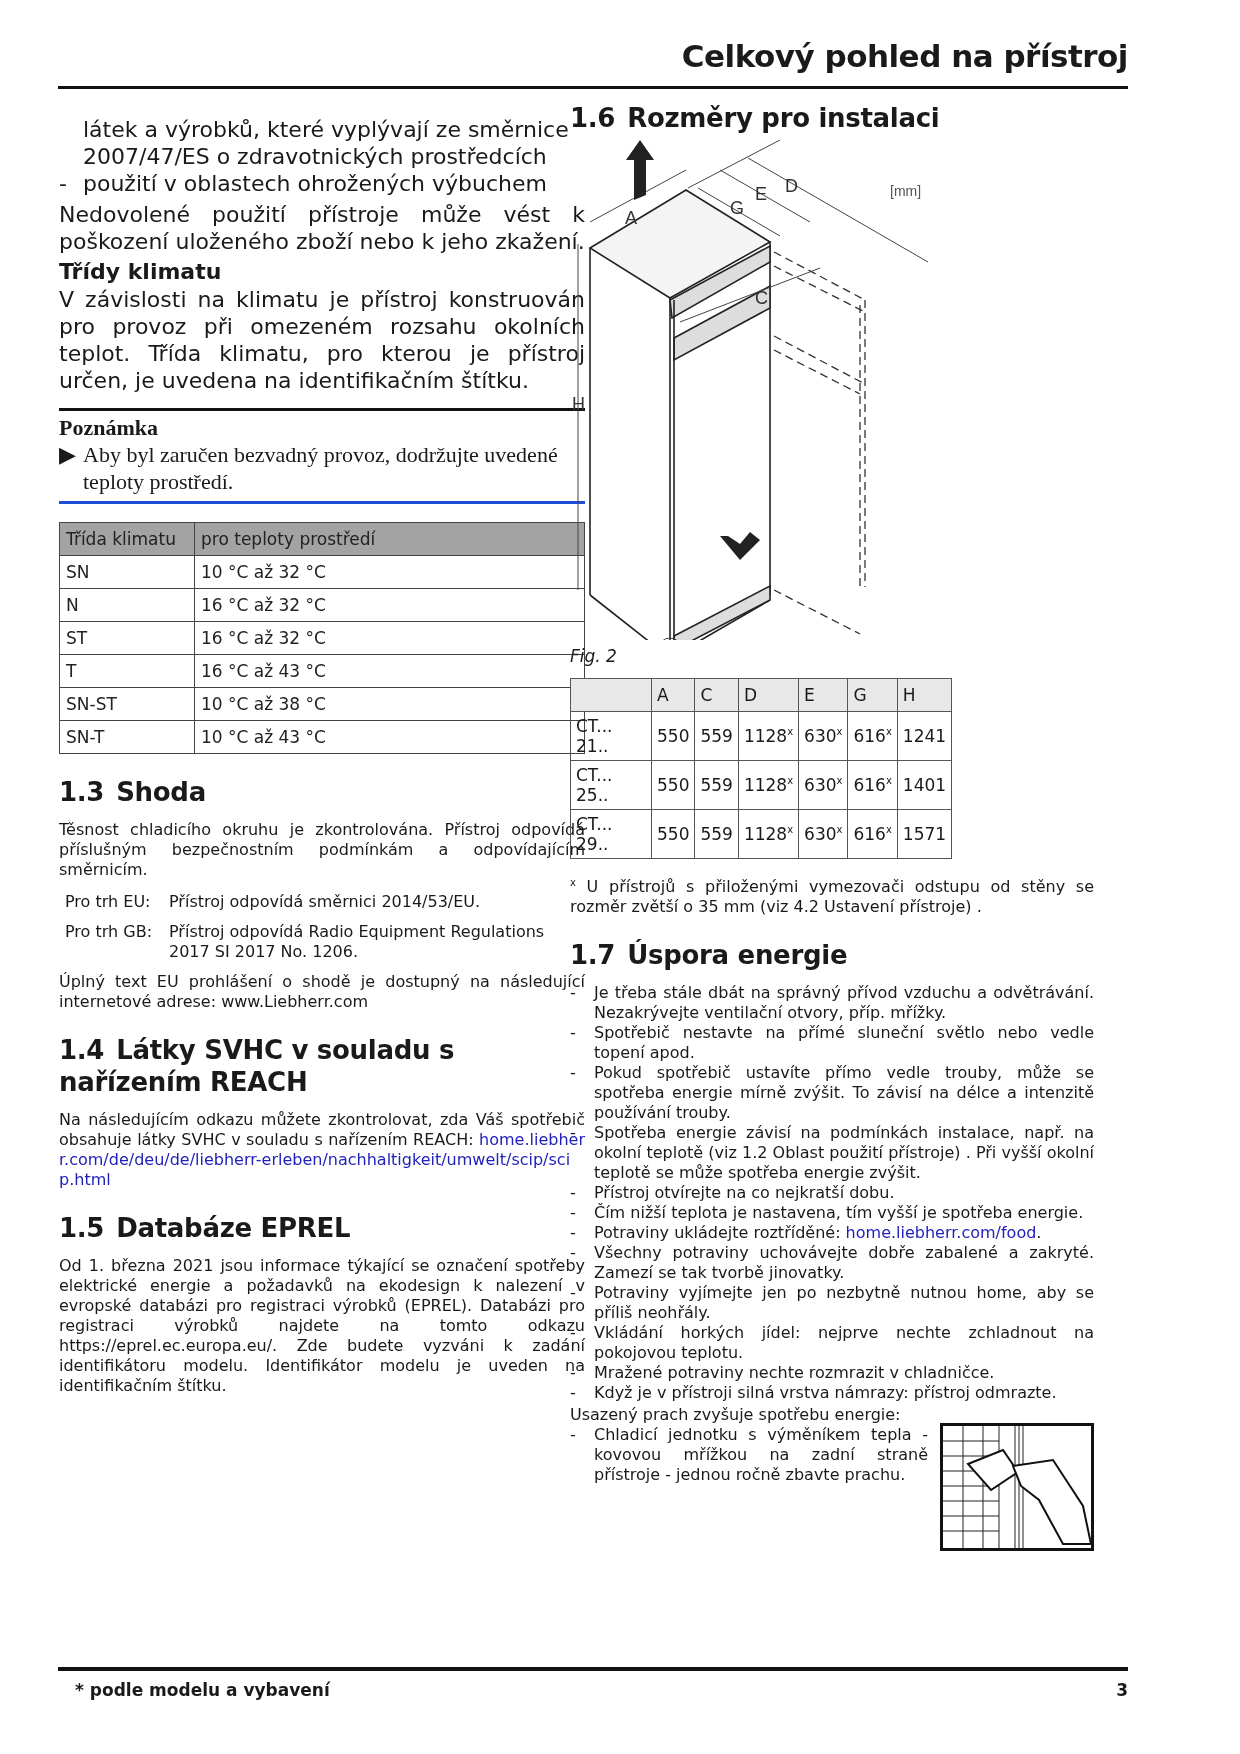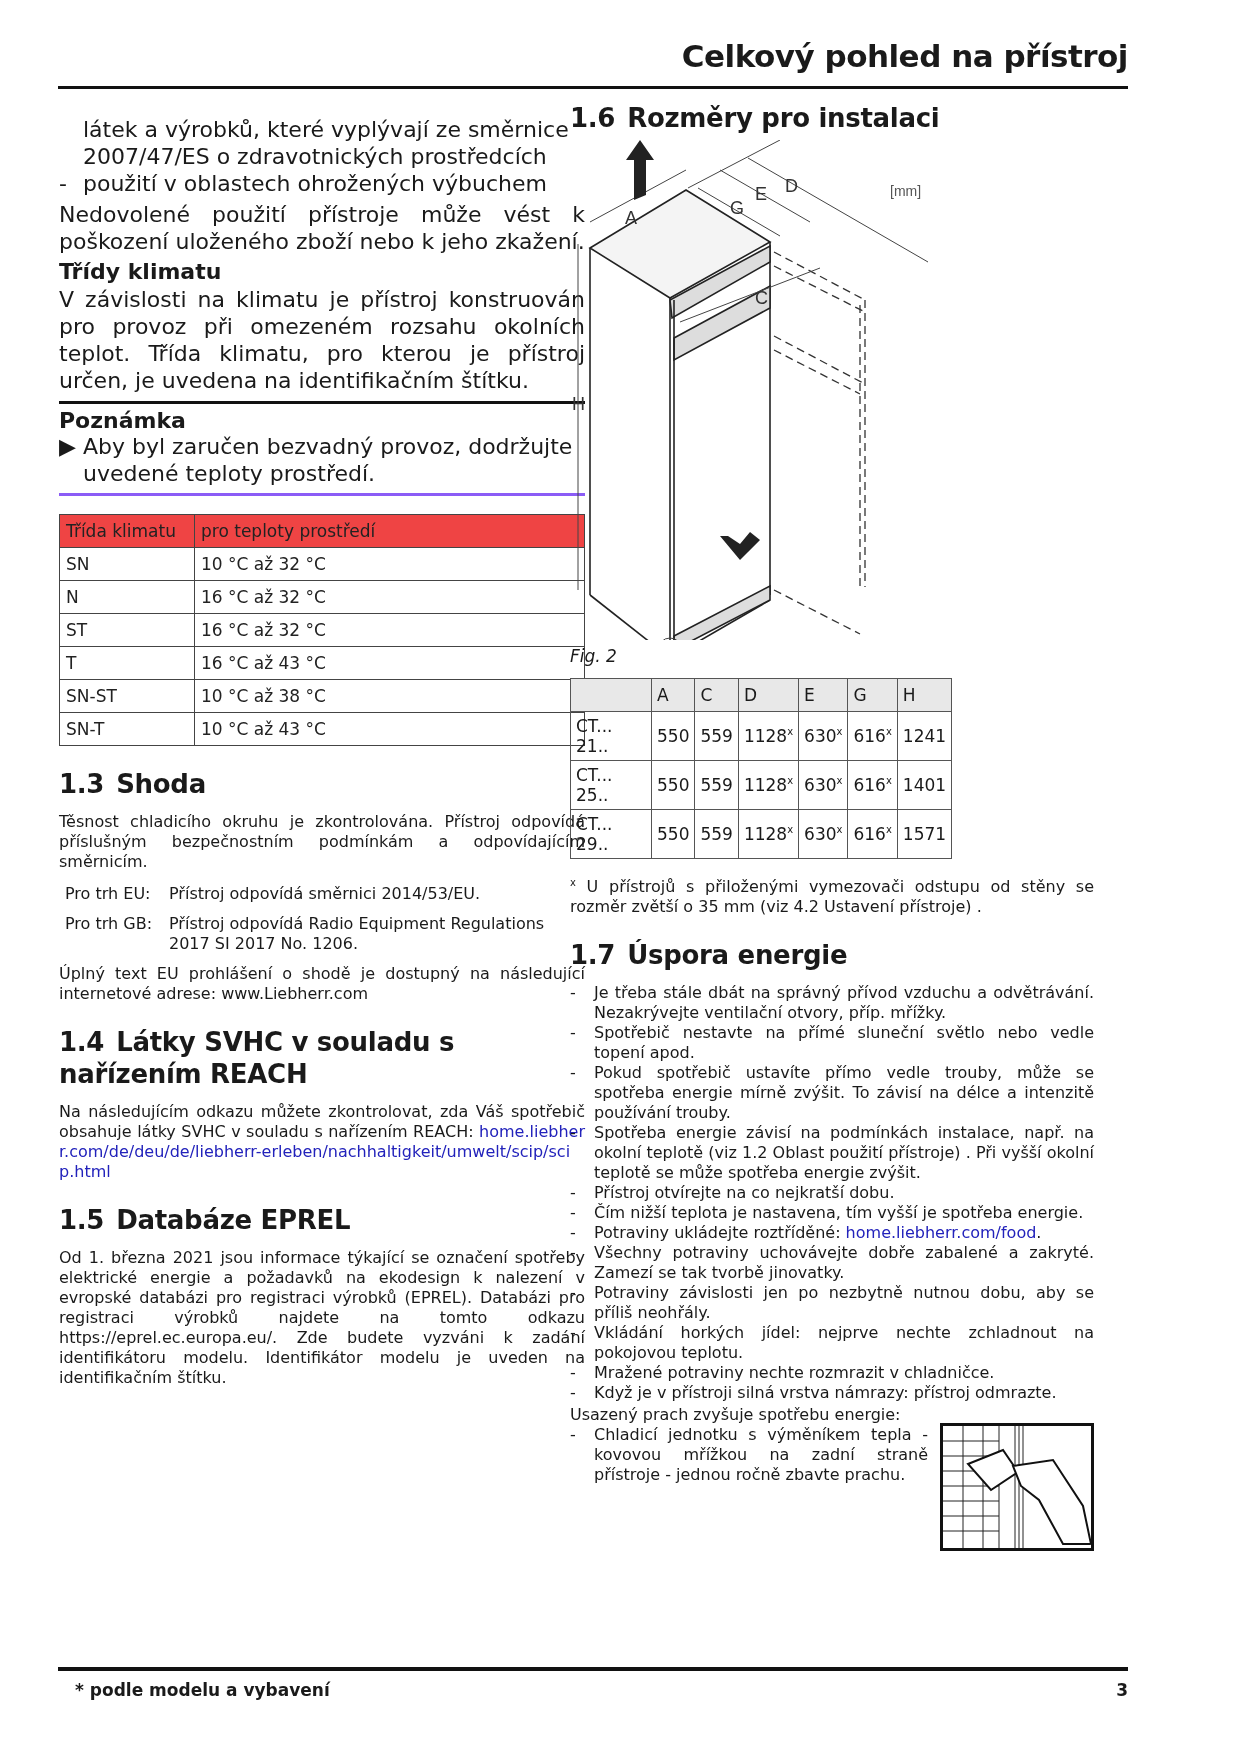--- a/index.html
+++ b/index.html
@@ -9,27 +9,27 @@
   .rule-top { position:absolute; left:58px; right:112px; top:86px; height:3px; background:#111; }
   .col-left { position:absolute; left:59px; top:116px; width:526px; }
   .col-right { position:absolute; left:570px; top:102px; width:524px; }
   .body-lg { font-size:22px; line-height:27px; }
   .body-sm { font-size:16px; line-height:20px; }
   .just { text-align:justify; }
   .indent-line { padding-left:24px; }
   .dash-item { position:relative; padding-left:24px; }
   .dash-item .dash { position:absolute; left:0; top:0; }
   h3.sub { font-size:22px; font-weight:bold; margin:4px 0 2px 0; }
-  .note-box { border-top:3px solid #111; border-bottom:3px solid #8b5cf6; margin-top:7px; padding:4px 0 6px 0; }
+  .note-box { border-top:3px solid #111; border-bottom:3px solid #1d4ed8; margin-top:14px; padding:4px 0 6px 0;font-family:Liberation Serif, serif; }
   .note-title { font-weight:bold; font-size:22px; }
   .note-item { position:relative; padding-left:24px; }
   .note-item .arrow { position:absolute; left:0; top:0; }
   table.clim { border-collapse:collapse; width:526px; margin-top:18px; font-size:17px; }
   table.clim td { border:1px solid #444; padding:4px 6px; height:24px; color:#222; }
-  table.clim tr.head td { background:#ef4444; }
+  table.clim tr.head td { background:#a3a3a3; }
   table.clim td:first-child { width:122px; }
   h2.sec { font-size:26px; font-weight:bold; margin:22px 0 12px 0; letter-spacing:-0.3px; line-height:32px; }
   h2.sec .num { margin-right:12px; }
   .para { margin:0 0 12px 0; }
   .market { display:flex; font-size:16px; line-height:20px; margin:0 0 10px 6px; }
   .market .lbl { width:104px; flex:none; }
   .link { color:#2222bb; }
   .fig-label { font-style:italic; font-size:17px; margin-top:6px; }
   table.dim { border-collapse:collapse; font-size:17px; margin-top:12px; }
   table.dim td { border:1px solid #555; padding:4px 5px; height:24px; }
@@ -235,21 +235,21 @@
 
   <div class="body-sm">
     <div class="dash-item just"><span class="dash">-</span><span>Je třeba stále dbát na správný přívod vzduchu a odvětrávání. Nezakrývejte ventilační otvory, příp. mřížky.</span></div>
     <div class="dash-item just"><span class="dash">-</span><span>Spotřebič nestavte na přímé sluneční světlo nebo vedle topení apod.</span></div>
     <div class="dash-item just"><span class="dash">-</span><span>Pokud spotřebič ustavíte přímo vedle trouby, může se spotřeba energie mírně zvýšit. To závisí na délce a intenzitě používání trouby.</span></div>
     <div class="dash-item just"><span class="dash">-</span><span>Spotřeba energie závisí na podmínkách instalace, např. na okolní teplotě (viz 1.2 Oblast použití přístroje) . Při vyšší okolní teplotě se může spotřeba energie zvýšit.</span></div>
     <div class="dash-item just"><span class="dash">-</span><span>Přístroj otvírejte na co nejkratší dobu.</span></div>
     <div class="dash-item just"><span class="dash">-</span><span>Čím nižší teplota je nastavena, tím vyšší je spotřeba energie.</span></div>
     <div class="dash-item"><span class="dash">-</span><span>Potraviny ukládejte roztříděné: </span><span class="link">home.liebherr.com/food</span>.</div>
     <div class="dash-item just"><span class="dash">-</span><span>Všechny potraviny uchovávejte dobře zabalené a zakryté. Zamezí se tak tvorbě jinovatky.</span></div>
-    <div class="dash-item just"><span class="dash">-</span><span>Potraviny závislosti jen po nezbytně nutnou dobu, aby se příliš neohřály.</span></div>
+    <div class="dash-item just"><span class="dash">-</span><span>Potraviny vyjímejte jen po nezbytně nutnou home, aby se příliš neohřály.</span></div>
     <div class="dash-item just"><span class="dash">-</span><span>Vkládání horkých jídel: nejprve nechte zchladnout na pokojovou teplotu.</span></div>
     <div class="dash-item just"><span class="dash">-</span><span>Mražené potraviny nechte rozmrazit v chladničce.</span></div>
     <div class="dash-item just"><span class="dash">-</span><span>Když je v přístroji silná vrstva námrazy: přístroj odmrazte.</span></div>
   </div>
 
   <div class="body-sm" style="margin-top:2px">Usazený prach zvyšuje spotřebu energie:</div>
   <div class="dust-wrap">
     <div class="body-sm dust-text dash-item just">
       <span class="dash">-</span>
       <span>Chladicí jednotku s výměníkem tepla - kovovou mřížkou na zadní straně přístroje - jednou ročně zbavte prachu.</span>

